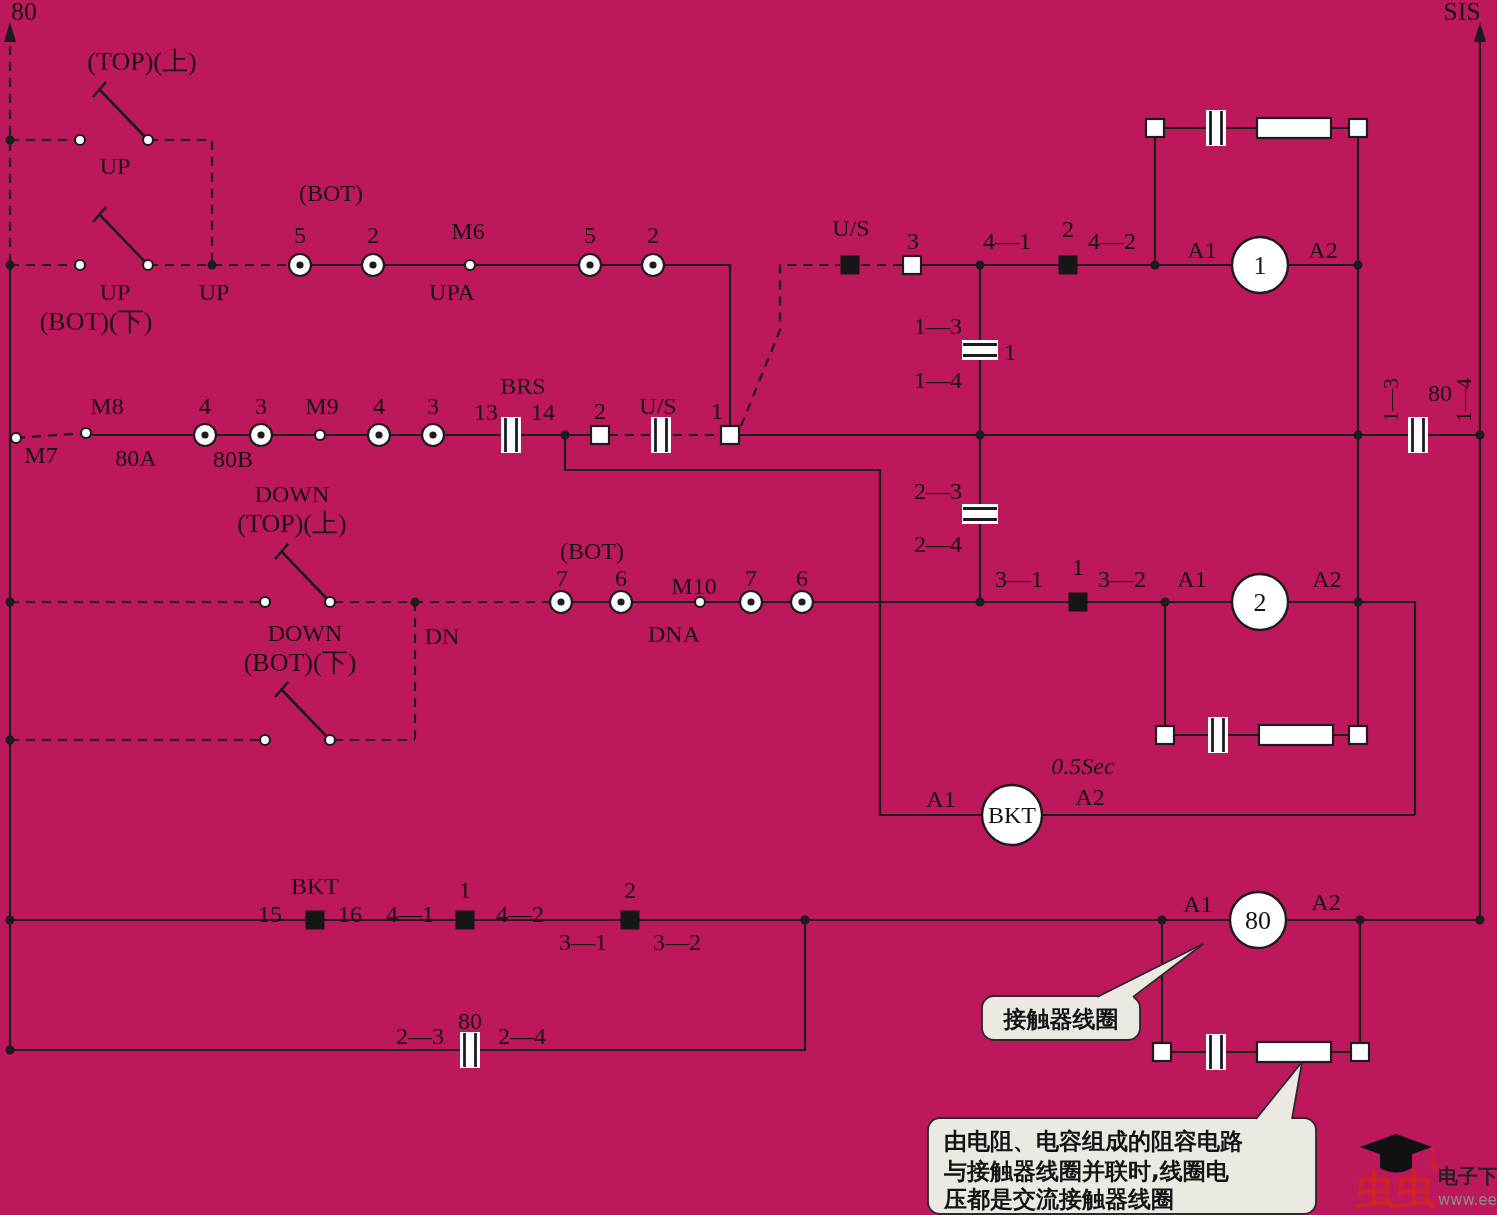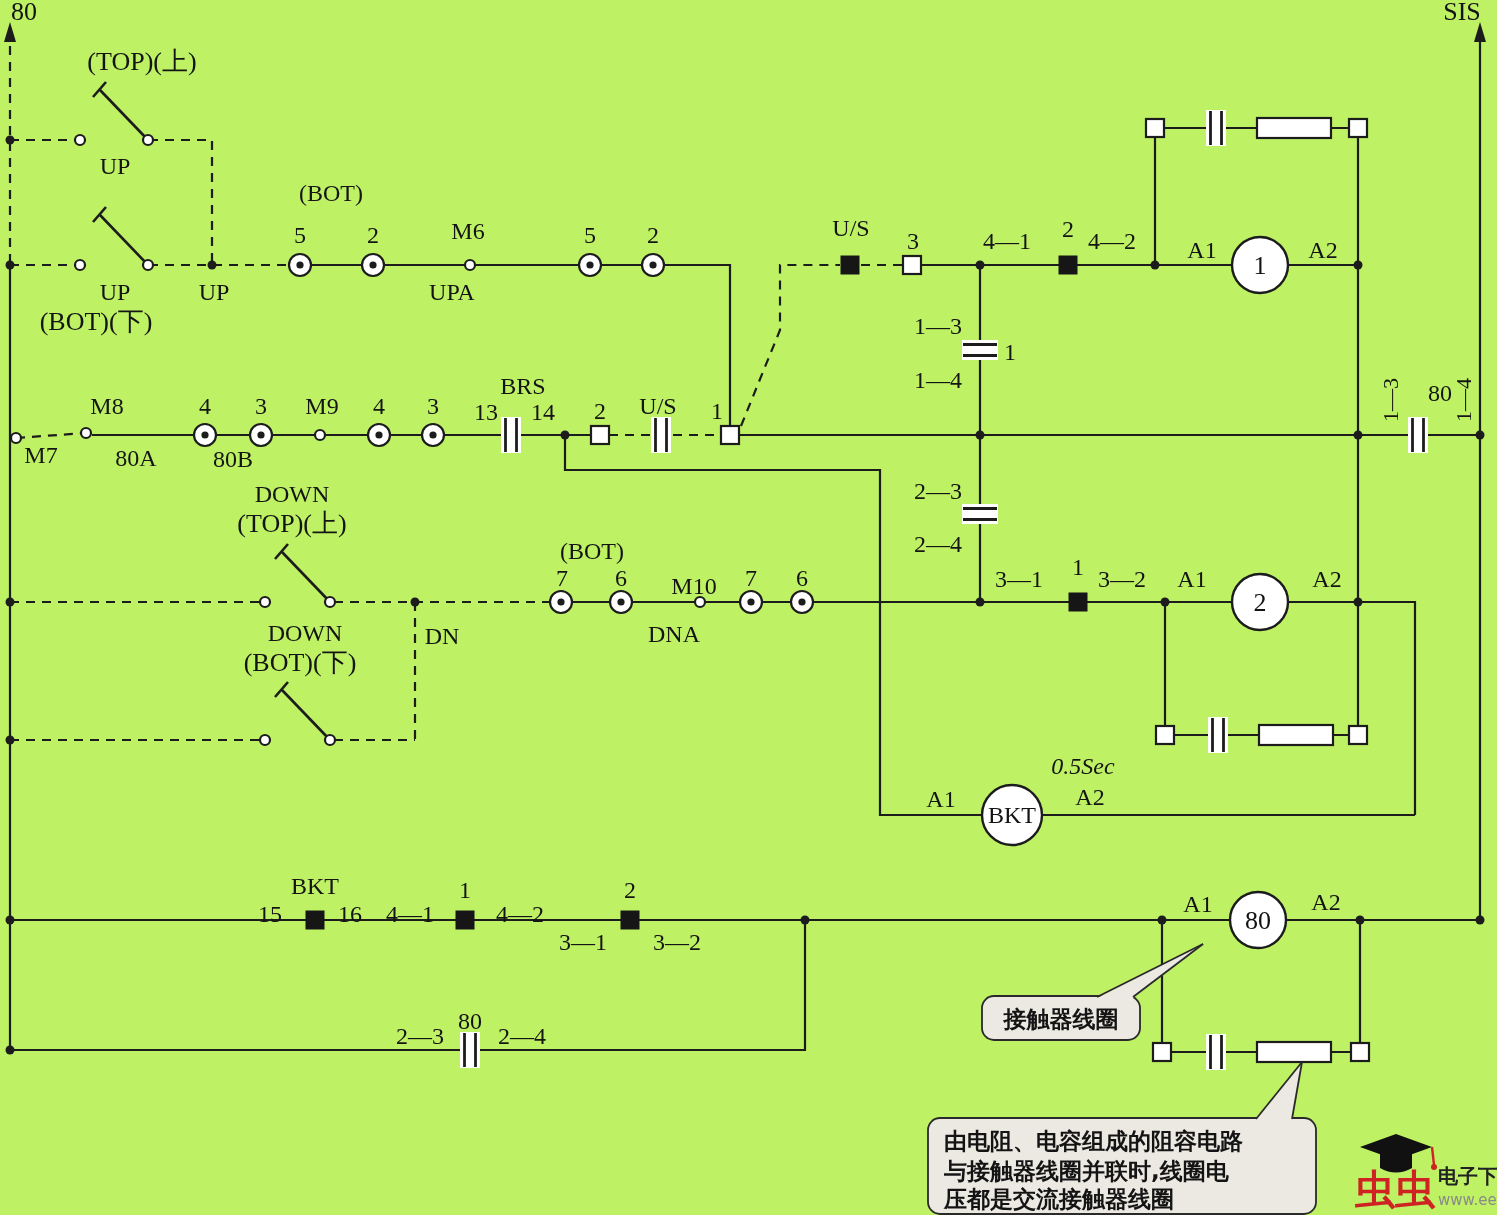--- a/index.html
+++ b/index.html
@@ -1,16 +1,16 @@
 <!DOCTYPE html>
 <html><head>
 <meta charset="utf-8">
 <style>
   html,body{margin:0;padding:0;background:#ffffff;}
-  .stage{position:relative;width:1497px;height:1215px;background:#bef264;overflow:hidden;}
+  .stage{position:relative;width:1497px;height:1215px;background:#be185d;overflow:hidden;}
   svg{display:block;}
   .w{stroke:#1c1c1c;stroke-width:2.2;fill:none;}
   .wd{stroke:#1c1c1c;stroke-width:2.2;fill:none;stroke-dasharray:9 7;}
   text{font-family:"Liberation Serif","DejaVu Serif",serif;fill:#141414;font-size:24px;}
   .mid{text-anchor:middle;}
   .t26{font-size:26px;}
   .t22{font-size:22px;}
   .it{font-style:italic;}
   .cjk{font-family:"DejaVu Sans","Liberation Sans",sans-serif;font-weight:600;font-size:23px;}
   .bubble{fill:#ece9e3;stroke:#2a2a2a;stroke-width:1.8;}

